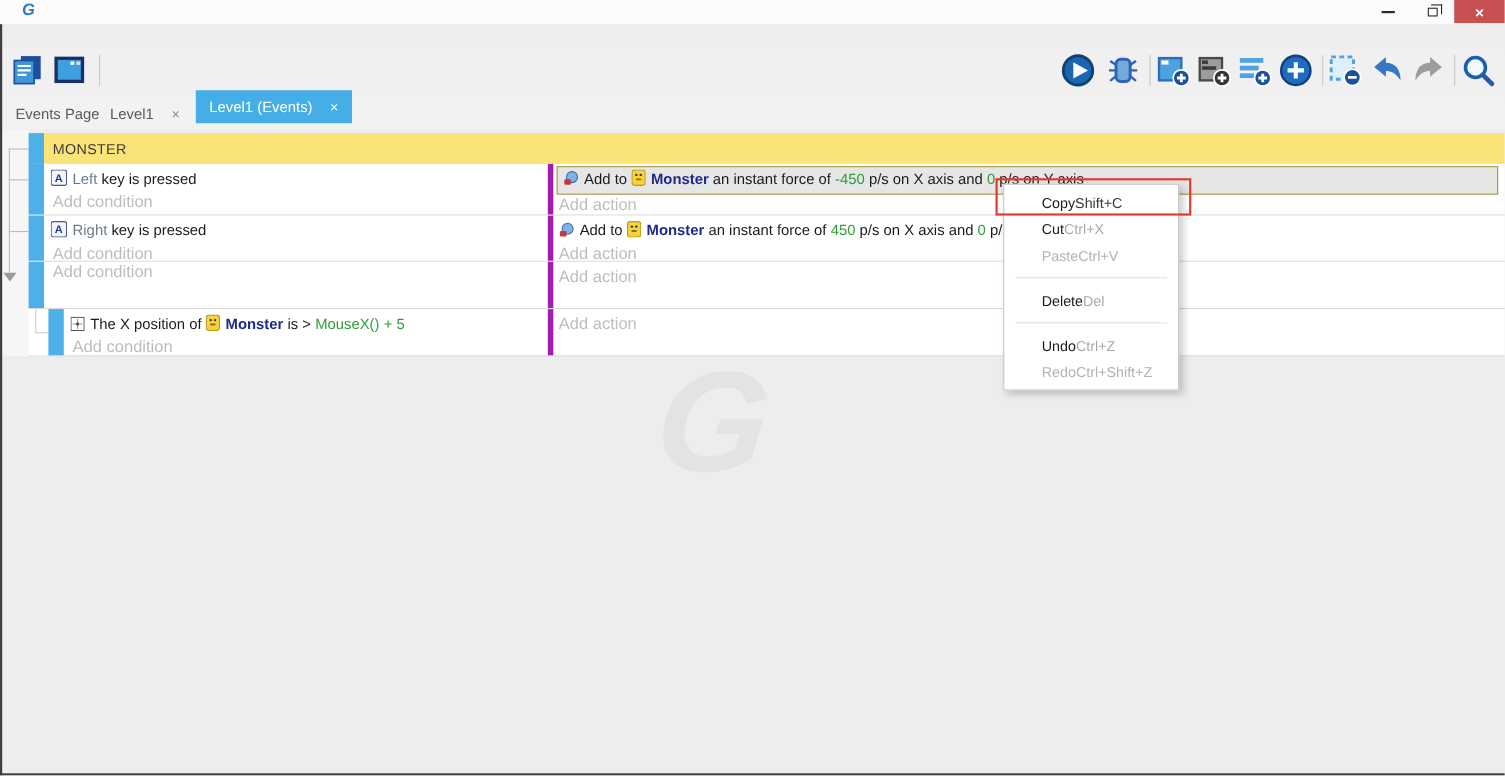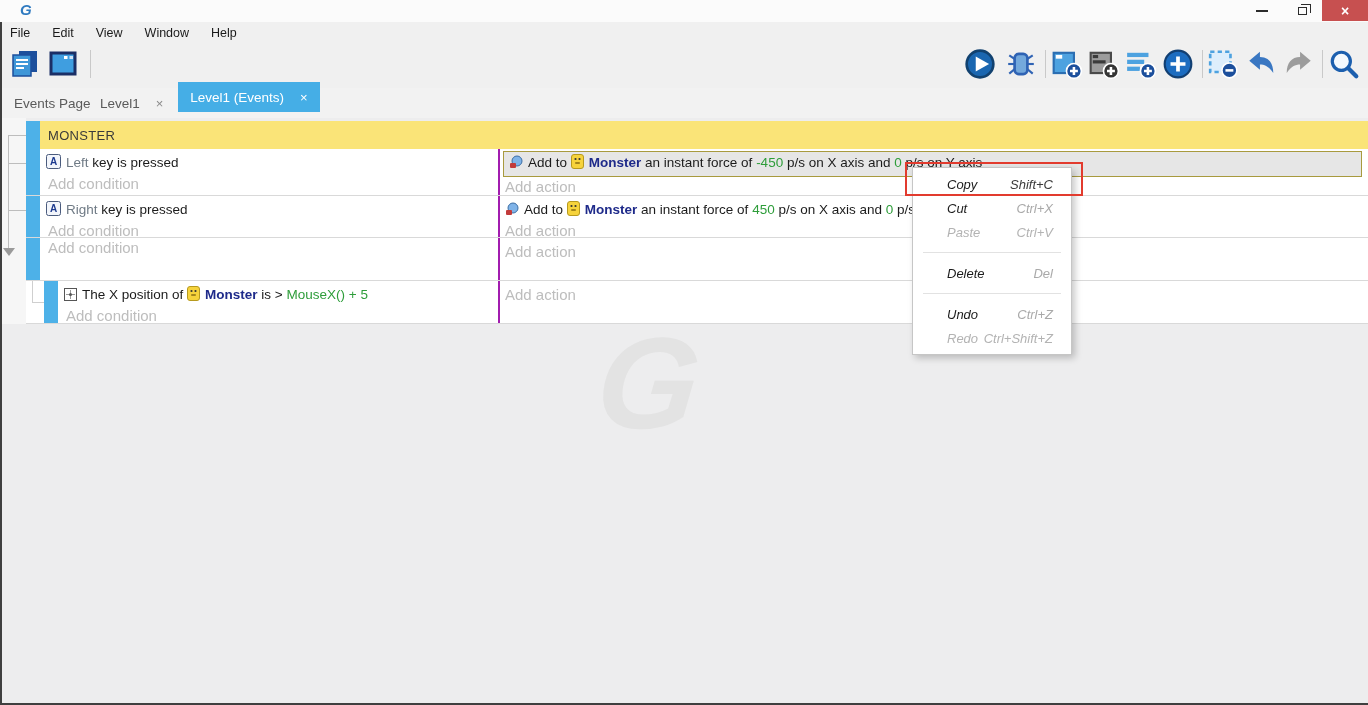--- a/index.html
+++ b/index.html
@@ -44,21 +44,21 @@
   .events-margin { position:absolute; left:0; top:118px; width:26px; height:206px; background:#f6f6f6; }
   .rows { position:absolute; left:26px; top:121px; width:1342px; }
   .erow { display:flex; background:#fff; border-bottom:1px solid #d9d9d9; }
   .ebar { width:14px; background:#4db1e8; flex:0 0 14px; }
   .erow-group { height:28px; border-bottom:none; }
   .group-label { flex:1; background:#fae478; display:flex; align-items:center; padding-left:8px; font-size:13px; color:#3a3a3a; letter-spacing:.3px; }
   .r1{height:47px;} .r2{height:42px;} .r3{height:43px;} .r4{height:43px;}
   .sub-spacer { width:18px; flex:0 0 18px; background:#fff; }
   .ccell { width:458px; flex:0 0 458px; padding-left:6px; }
   .ccell-sub { width:440px; flex:0 0 440px; padding-left:6px; }
-  .acell { flex:1; border-left:2px solid #a21caf; position:relative; }
+  .acell { flex:1; border-left:5px solid #a21caf; position:relative; }
   .line1 { padding-top:4px; font-size:13.5px; line-height:19px; white-space:nowrap; overflow:hidden; }
   .addline { font-size:15px; color:#bdbdbd; line-height:20px; padding-left:2px; }
   .acell .line1, .acell .addline { padding-left:5px; }
   .sel-action { margin:2px 6px 0 3px; border:1px solid #a89a3e; background:#e6e6e6; padding:1px 4px 2px 4px; }
   .t-p { color:#1b1b1b; }
   .t-g { color:#6f7a85; }
   .t-o { color:#1e2a8a; font-weight:bold; }
   .t-v { color:#2e9d3a; }
   .ic { display:inline-block; vertical-align:-2px; margin-right:5px; }
 
@@ -68,21 +68,21 @@
   .th1{top:135px;} .th2{top:163px;} .th3{top:210px;}
   .tree-arrow { position:absolute; left:3px; top:248px; width:0; height:0; border-left:6px solid transparent; border-right:6px solid transparent; border-top:8px solid #9a9a9a; }
   .subtree-v { position:absolute; left:32px; top:281px; width:1px; height:22px; background:#cfcfcf; }
   .subtree-h { position:absolute; left:32px; top:302px; width:12px; height:1px; background:#cfcfcf; }
 
   
   .watermark { position:absolute; left:598px; top:308px; font-size:130px; font-weight:bold; font-style:italic; color:#e3e3e3; transform:skewX(-6deg); user-select:none; }
 
   
   .ctxmenu { position:absolute; left:912px; top:167px; width:160px; background:#fff; border:1px solid #c6c6c6; box-shadow:3px 3px 7px rgba(0,0,0,.22); padding:4px 0; z-index:10; }
-  .mi { height:24px; display:flex; align-items:center; justify-content:space-between; padding:0 18px 0 34px; font-size:13px;font-style:italic; }
+  .mi { height:24px; display:flex; align-items:center; padding:0 18px 0 34px; font-size:13px; }
   .mi-label { color:#1b1b1b; }
   .mi-short { color:#a9a9a9; }
   .sc-dark { color:#3a3a3a; }
   .mi-disabled .mi-label, .mi-disabled .mi-short { color:#b3b3b3; }
   .msep { height:1px; background:#e2e2e2; margin:8px 10px; }
 
   
   .annotation { position:absolute; left:905px; top:162px; width:178px; height:34px; border:2px solid #e23b2e; z-index:11; pointer-events:none; }
 
   
@@ -102,27 +102,20 @@
         </div>
       <div class="ctrl">
           <span class="restore-glyph"></span>
         </div>
       <div class="ctrl ctrl-close">
           <span>×</span>
         </div>
     </div>
   </div>
 
-  <div class="menubar">
-    <span class="menu-item">File</span>
-    <span class="menu-item">Edit</span>
-    <span class="menu-item">View</span>
-    <span class="menu-item">Window</span>
-    <span class="menu-item">Help</span>
-  </div>
 
   <div class="toolbar"></div>
 
   <div class="tbtn" style="left:8px;">
     <svg width="32" height="32" viewBox="0 0 32 32">
       <rect x="10" y="3" width="18" height="21" fill="#1c4f9c"></rect>
       <rect x="4" y="7" width="18" height="21" fill="#3f97d8" stroke="#1c4f9c" stroke-width="1.5"></rect>
       <line x1="7" y1="12" x2="19" y2="12" stroke="#fff" stroke-width="2"></line>
       <line x1="7" y1="16" x2="19" y2="16" stroke="#fff" stroke-width="2"></line>
       <line x1="7" y1="20" x2="15" y2="20" stroke="#fff" stroke-width="2"></line>

